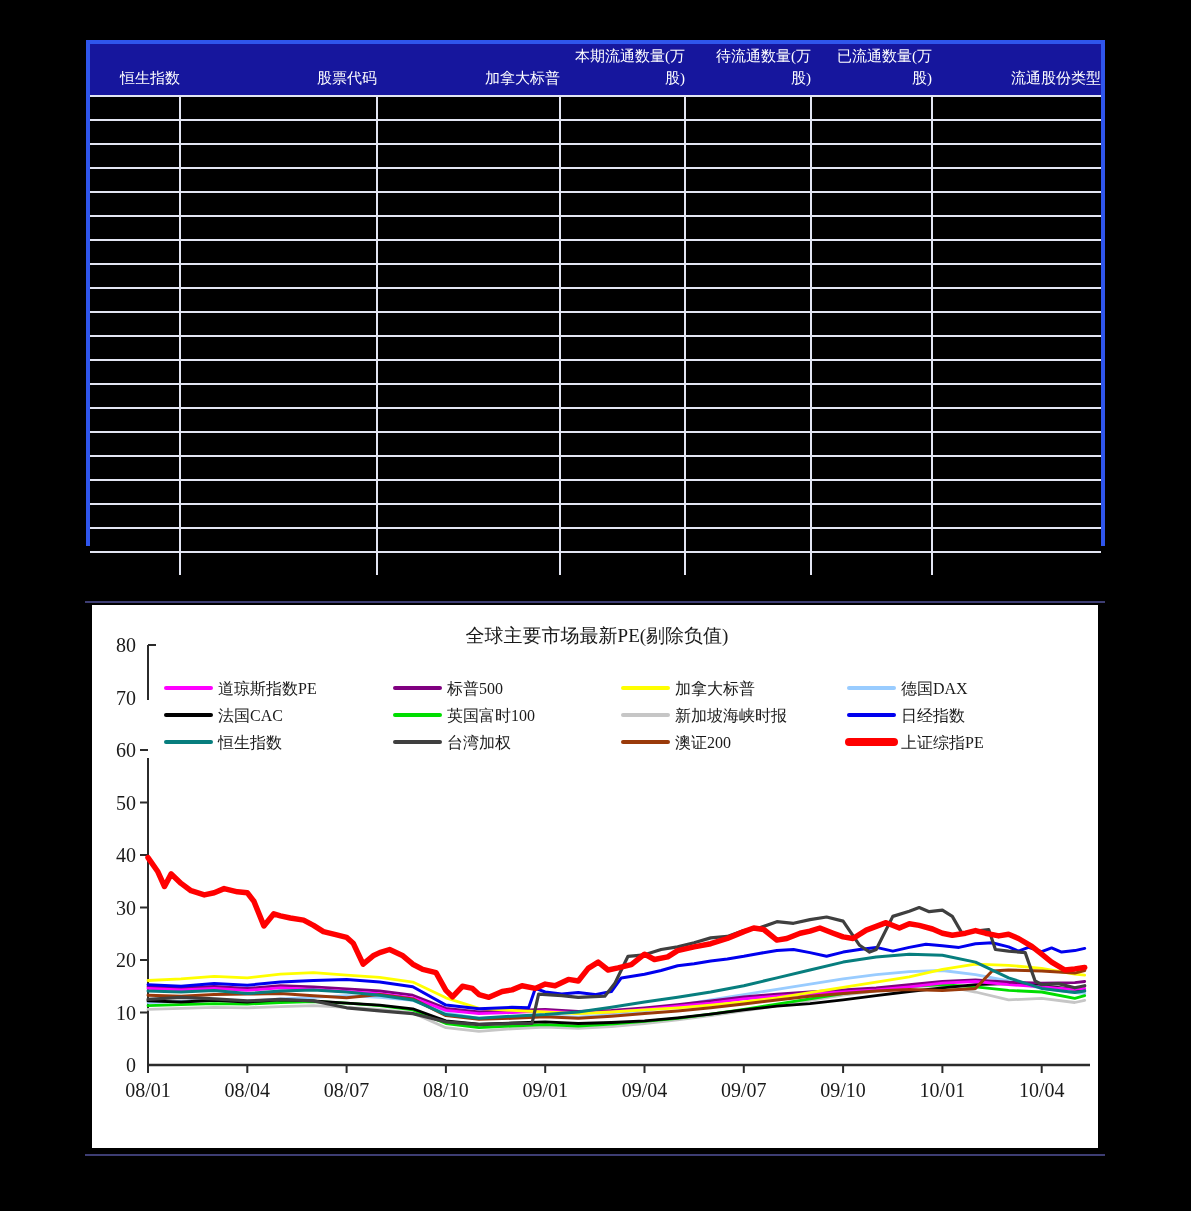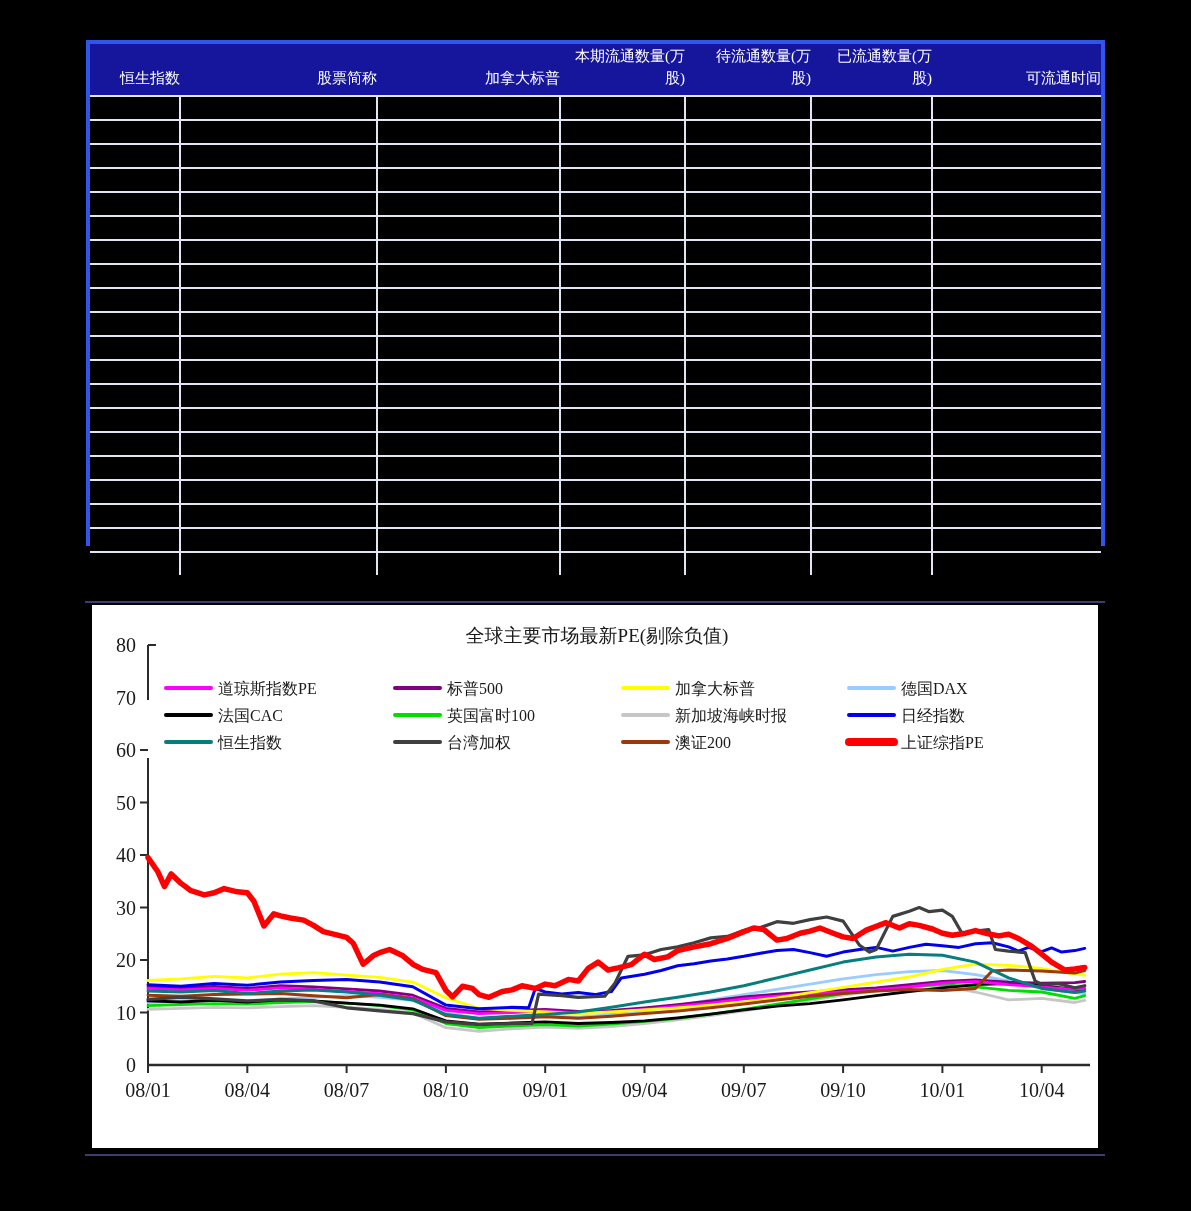--- a/index.html
+++ b/index.html
@@ -37,29 +37,29 @@
           <col style="width:197px">
           <col style="width:183px">
         <col style="width:125px">
           <col style="width:126px">
           <col style="width:121px">
         <col style="width:169px">
       </colgroup>
       <thead>
           <tr id="thead-row">
             <th>恒生指数</th>
-            <th>股票简称</th>
+            <th>股票代码</th>
             <th>加拿大标普</th>
             <th>本期流通数量(万
 股)</th>
             <th>待流通数量(万
 股)</th>
             <th>已流通数量(万
 股)</th>
-            <th>可流通时间</th>
+            <th>流通股份类型</th>
           </tr>
         </thead>
       <tbody id="tbody">
           <tr>
             <td></td>
             <td></td>
             <td></td>
             <td></td>
             <td></td>
             <td></td>

